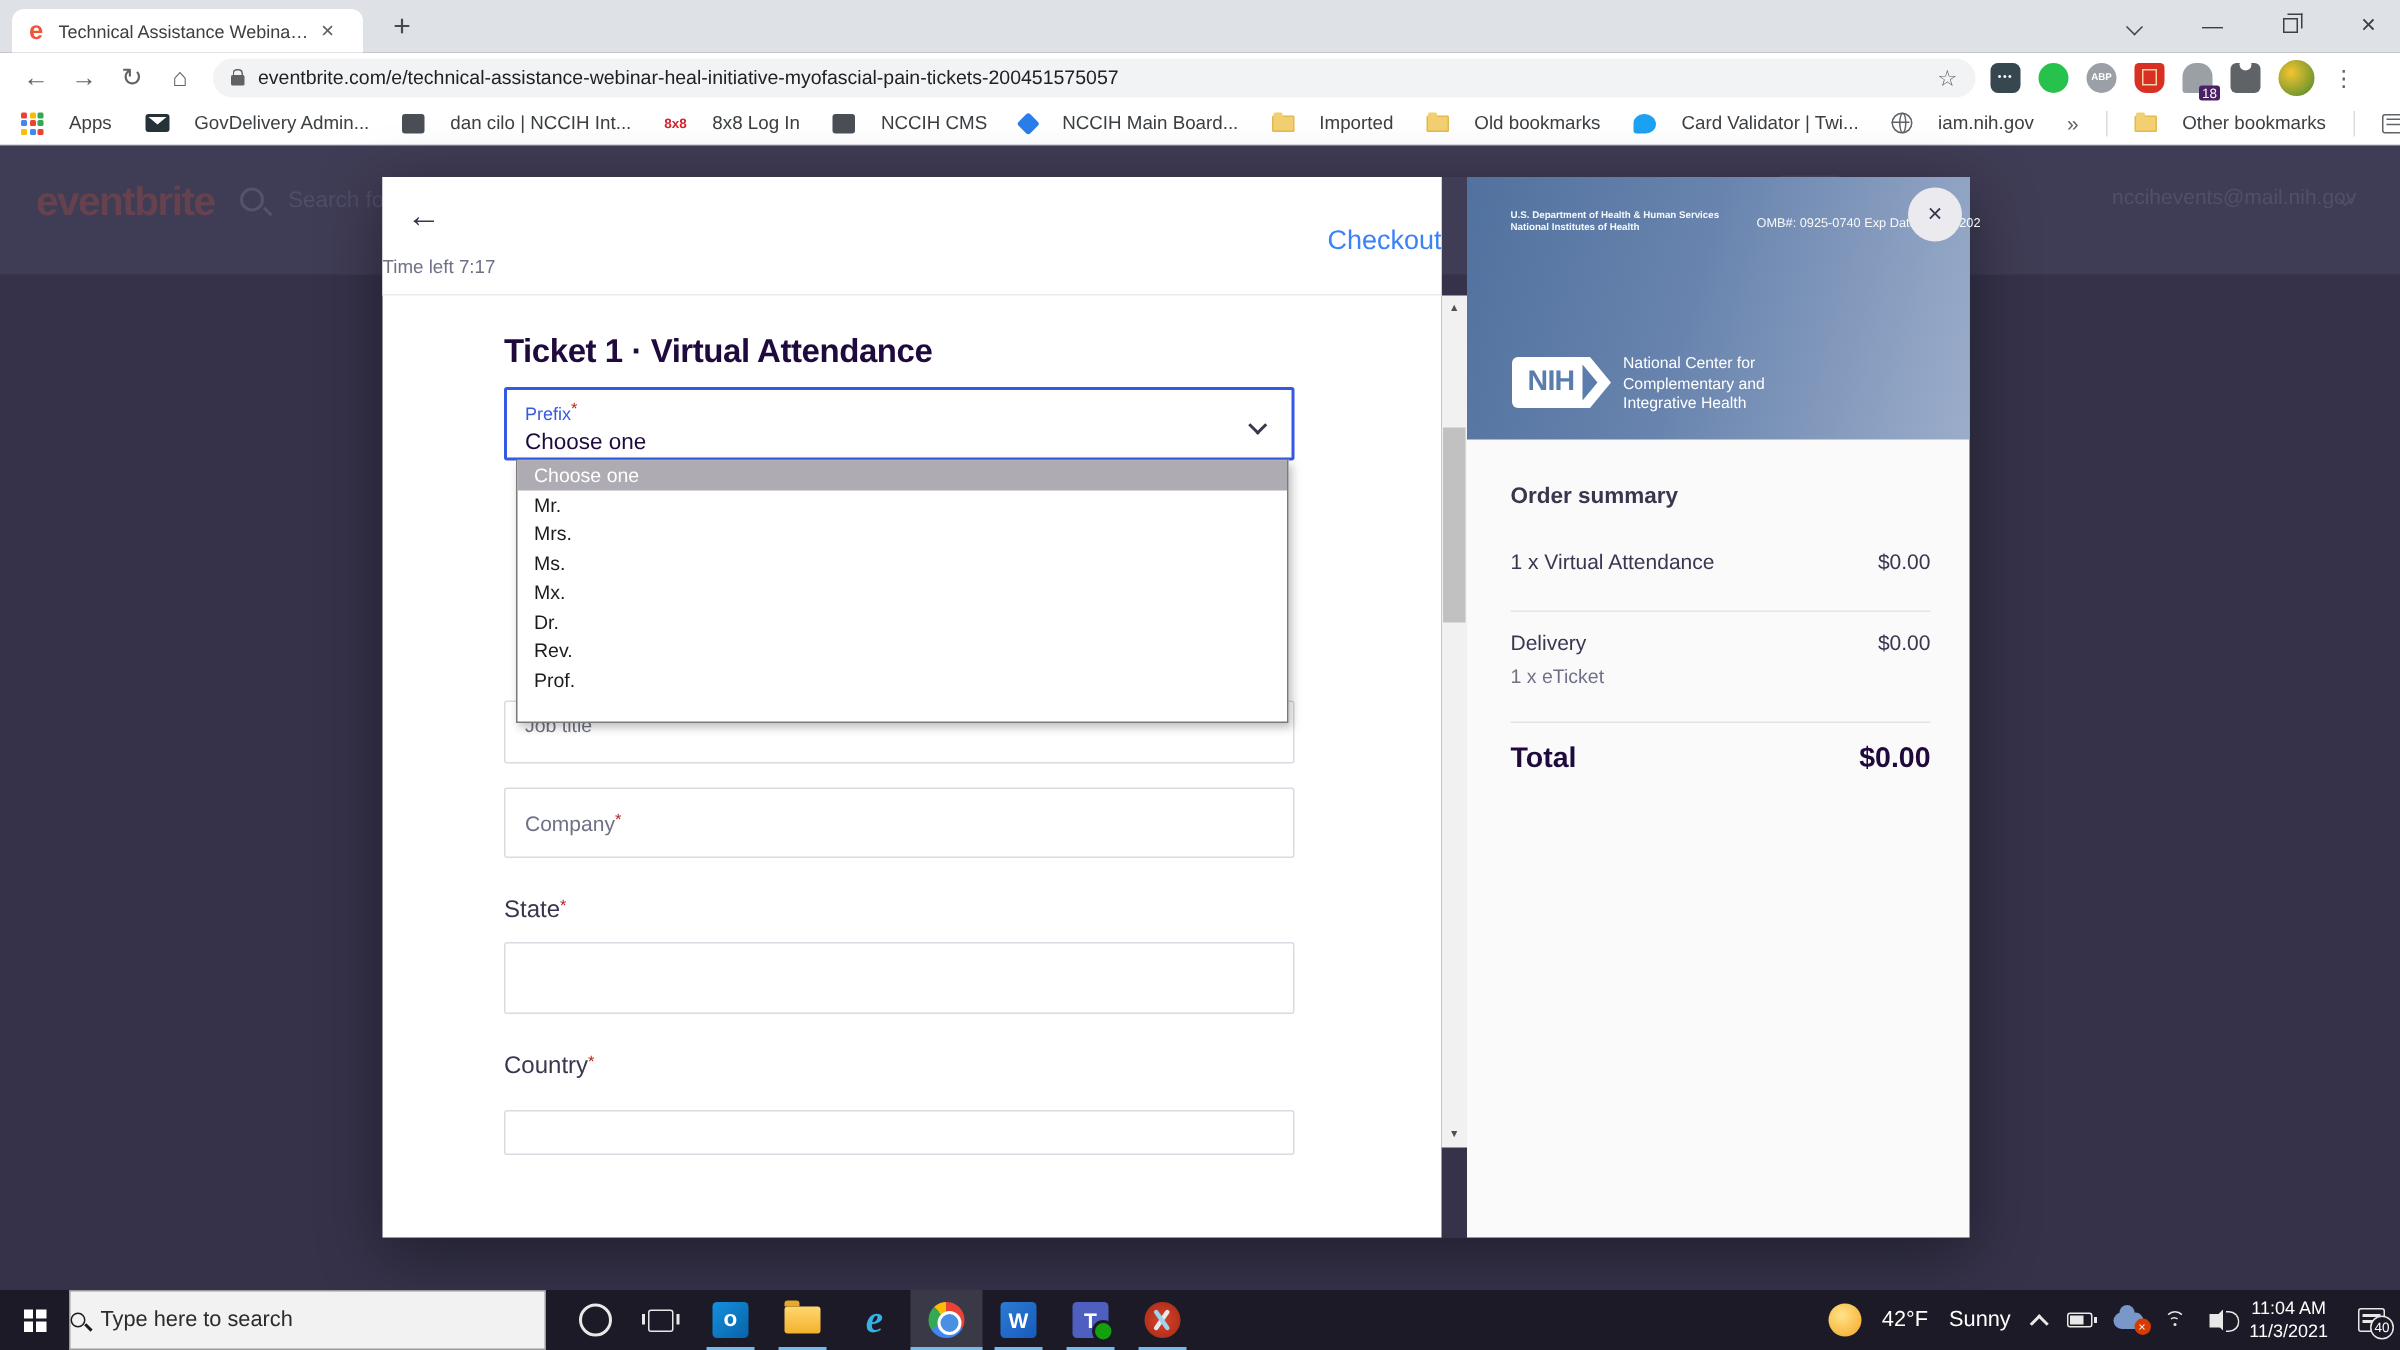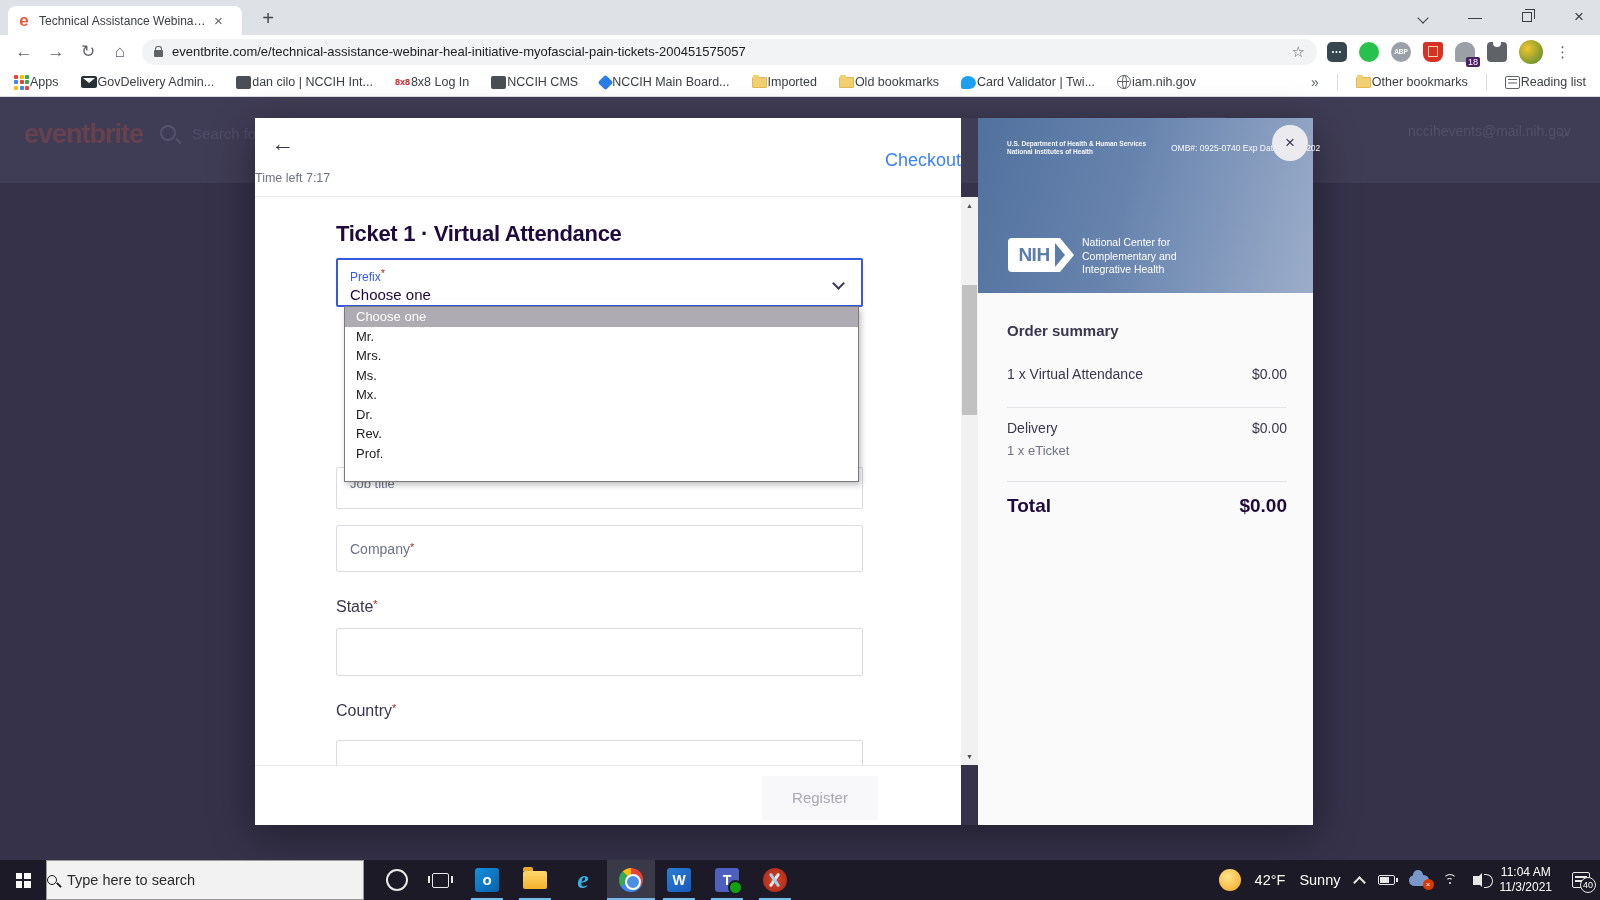--- a/index.html
+++ b/index.html
@@ -38,21 +38,21 @@
   .ext-shield { background:#d93025; border-radius:3px 3px 8px 8px; }
   .ext-shield:before { content:""; position:absolute; inset:4px 5px 5px 5px; border:1.5px solid #f9d29f; }
   .ext-ghost { background:#9aa0a6; border-radius:9px 9px 2px 2px; }
   .badge-18 { position:absolute; right:-5px; bottom:-5px; background:#4b2065; color:#fff; font-size:9px; padding:0 2px; border-radius:2px; }
   .ext-puzzle { background:#5f6368; border-radius:4px; }
   .ext-puzzle:before { content:""; position:absolute; left:6px; top:-3px; width:8px; height:8px; border-radius:50%; background:#fff; }
   .avatar { width:24px; height:24px; border-radius:50%; background:radial-gradient(circle at 35% 35%, #f4c430, #7a9a2e 70%, #4a6b1f); }
   .kebab { color:#5f6368; font-size:15px; width:14px; text-align:center; }
 
   #bookmarks { left:0; top:68px; width:1600px; height:29px; background:#fff; display:flex; align-items:center; padding:0 14px; gap:22px; font-size:12.5px; color:#3c4043; border-bottom:1px solid #dadce0;}
-  .bm { display:flex; align-items:center; gap:1px; white-space:nowrap; }
+  .bm { display:flex; align-items:center; gap:17px; white-space:nowrap; }
   .grid9 { width:15px; height:15px; display:grid; grid-template-columns:repeat(3,1fr); gap:1.5px; }
   .grid9 i { background:#5f6368; border-radius:1px; }
   .grid9 i:nth-child(1){background:#ea4335}.grid9 i:nth-child(2){background:#fbbc04}.grid9 i:nth-child(3){background:#34a853}
   .grid9 i:nth-child(4){background:#4285f4}.grid9 i:nth-child(5){background:#ea4335}.grid9 i:nth-child(6){background:#34a853}
   .grid9 i:nth-child(7){background:#fbbc04}.grid9 i:nth-child(8){background:#4285f4}.grid9 i:nth-child(9){background:#ea4335}
   .envlp { width:16px; height:12px; background:#263238; border-radius:2px; position:relative;}
   .envlp:before { content:""; position:absolute; left:2px; top:2px; border-left:6px solid transparent; border-right:6px solid transparent; border-top:5px solid #fff; }
   .darksq { width:15px; height:13px; background:#4a4f55; border-radius:2px; }
   .red8x8 { color:#d8242f; font-weight:bold; font-size:9px; }
   .bluediamond { width:11px; height:11px; background:#2b7de9; transform:rotate(45deg); border-radius:2px; }
@@ -333,23 +333,20 @@
       <div class="field" style="top:407px;height:47px;">
         <span class="field-label-lg"><span>Company</span><span class="req">*</span></span>
       </div>
 
       <div class="sec-label" style="top:480px;"><span>State</span><span class="req">*</span></div>
       <div class="field" style="top:510px;height:48px;"></div>
 
       <div class="sec-label" style="top:584px;"><span>Country</span><span class="req">*</span></div>
       <div class="field" style="top:622px;height:30px;"></div>
 
-      <div class="abs" id="m-footer">
-        <div id="register-btn">Register</div>
-      </div>
 
       <div class="abs" id="m-scrollbar">
         <span class="sb-arrow" style="top:0;">▲</span>
         <span id="sb-thumb"></span>
         <span class="sb-arrow" style="bottom:0;">▼</span>
       </div>
     </div>
 
     <div class="abs" id="modal-right">
       <div class="abs" id="banner">

